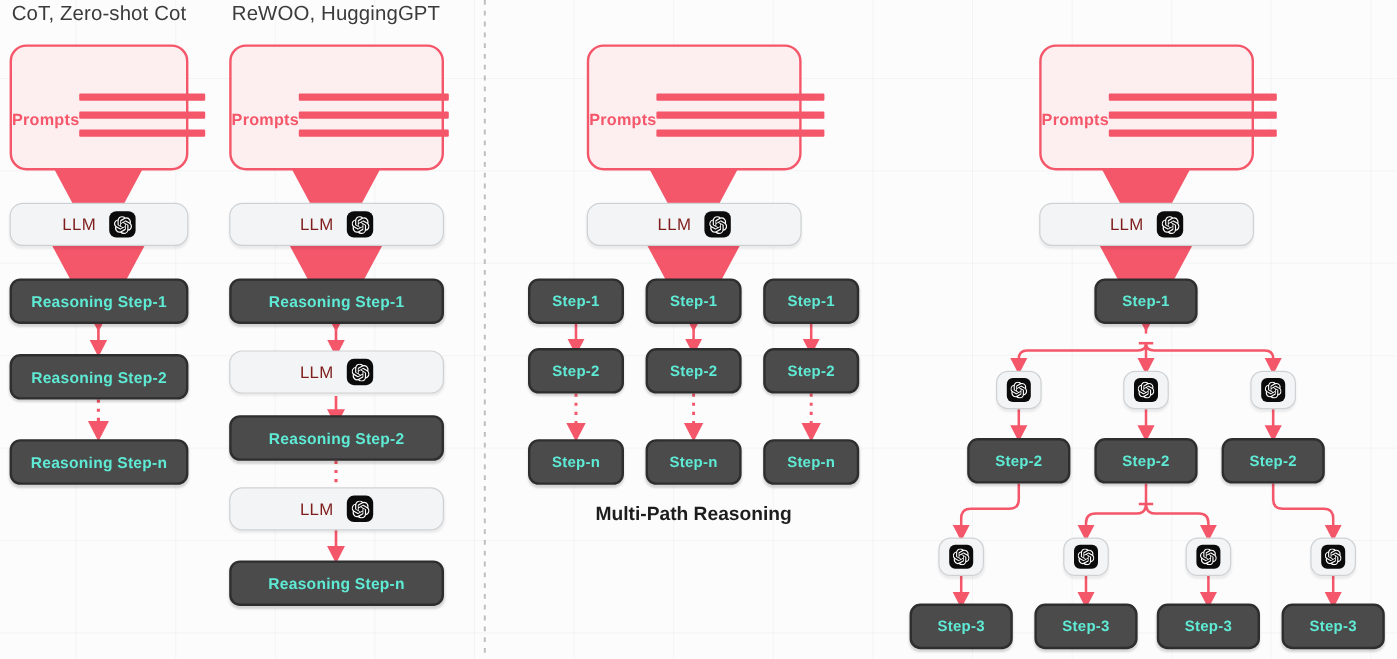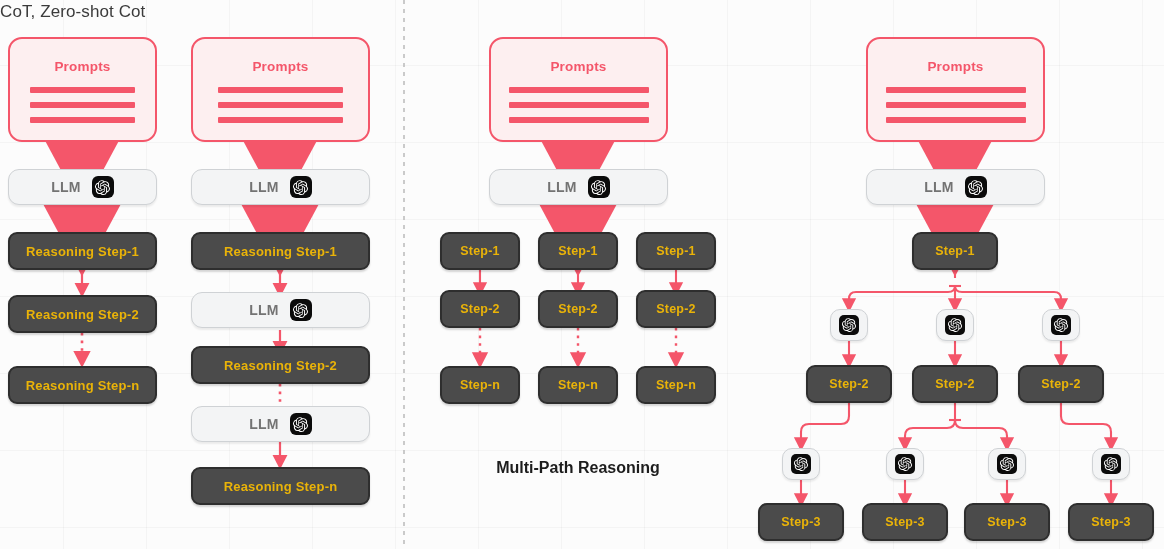--- a/index.html
+++ b/index.html
@@ -21,30 +21,31 @@
   #svglayer{position:absolute;left:0;top:0;width:1164px;height:549px;pointer-events:none;}
 
   
   .panel-title{
     position:absolute;
     font-size:17px;
     color:#3b3b3b;
     font-weight:400;
     letter-spacing:.1px;
     white-space:nowrap;
+    text-align:center;
   }
 
   
   .prompts{
     position:absolute;
     background:#fdeff0;
     border:2.5px solid #f4566a;
     border-radius:14px;
     box-sizing:border-box;
-    display:flex;flex-direction:column;align-items:center;
+    display:flex;flex-direction:row;align-items:center;
   }
   .prompts-label{
     color:#f4566a;
     font-weight:bold;
     font-size:13.5px;
     margin-top:20px;
     letter-spacing:.2px;
   }
   .prompt-lines{width:100%;margin-top:13px;display:flex;flex-direction:column;align-items:center;gap:9px;}
   .prompt-line{height:6px;background:#f4566a;border-radius:1px;}
@@ -53,21 +54,21 @@
   .llm{
     position:absolute;
     background:#f3f4f5;
     border:1.5px solid #cfd2d5;
     border-radius:11px;
     box-sizing:border-box;
     display:flex;align-items:center;justify-content:center;
     gap:11px;
     box-shadow:0 2px 2px rgba(0,0,0,0.07);
   }
-  .llm-text{font-weight:bold;font-size:14px;color:#737373;letter-spacing:.3px;}
+  .llm-text{font-weight:normal;font-size:14px;color:#7f1d1d;letter-spacing:.3px;}
   .oai{
     width:22px;height:22px;border-radius:6px;background:#0b0b0b;
     display:flex;align-items:center;justify-content:center;flex:0 0 auto;
   }
   .oai svg{width:15px;height:15px;display:block;}
 
   
   .llm-mini{
     position:absolute;
     background:#f3f4f5;
@@ -82,21 +83,21 @@
   .llm-mini .oai svg{width:14px;height:14px;}
 
   
   .step{
     position:absolute;
     background:#4b4b4b;
     border:2px solid #2e2e2e;
     border-radius:9px;
     box-sizing:border-box;
     display:flex;align-items:center;justify-content:center;
-    color:#eab308;
+    color:#5eead4;
     font-weight:bold;
     font-size:13px;
     letter-spacing:.2px;
     box-shadow:0 2px 2px rgba(0,0,0,0.16);
     white-space:nowrap;
   }
   .step.sm{font-size:12.5px;}
 
   
   .caption{
@@ -203,20 +204,21 @@
           <path fill="#ffffff" d="M22.28 9.82a5.98 5.98 0 0 0-.52-4.91 6.05 6.05 0 0 0-6.51-2.9A6 6 0 0 0 10.7.32 6.05 6.05 0 0 0 4.93 4.5a5.98 5.98 0 0 0-4 2.9 6.05 6.05 0 0 0 .75 7.09 5.98 5.98 0 0 0 .51 4.91 6.05 6.05 0 0 0 6.52 2.9A5.98 5.98 0 0 0 13.26 24a6.06 6.06 0 0 0 5.77-4.19 5.99 5.99 0 0 0 4-2.9 6.06 6.06 0 0 0-.75-7.09zm-9.02 12.6a4.48 4.48 0 0 1-2.88-1.04l.14-.08 4.78-2.76a.79.79 0 0 0 .39-.68v-6.74l2.02 1.17a.07.07 0 0 1 .04.05v5.58a4.5 4.5 0 0 1-4.49 4.5zM3.6 18.3a4.47 4.47 0 0 1-.54-3.01l.14.09 4.79 2.76a.77.77 0 0 0 .78 0l5.84-3.37v2.33a.08.08 0 0 1-.03.06L9.73 19.95a4.5 4.5 0 0 1-6.14-1.65zM2.34 7.9a4.48 4.48 0 0 1 2.35-1.97V11.6a.77.77 0 0 0 .38.67l5.82 3.36-2.02 1.17a.08.08 0 0 1-.07 0L4 13.99a4.5 4.5 0 0 1-1.65-6.14zm16.6 3.86-5.84-3.4 2.02-1.16a.08.08 0 0 1 .07 0l4.83 2.79a4.49 4.49 0 0 1-.68 8.1v-5.66a.8.8 0 0 0-.4-.67zm2.01-3.02-.14-.09-4.78-2.79a.78.78 0 0 0-.79 0L9.4 9.23V6.9a.07.07 0 0 1 .03-.06l4.83-2.79a4.5 4.5 0 0 1 6.68 4.66zM8.3 12.87l-2.02-1.17a.08.08 0 0 1-.04-.06V6.07a4.5 4.5 0 0 1 7.37-3.45l-.14.08L8.69 5.46a.79.79 0 0 0-.39.68zm1.1-2.37 2.6-1.5 2.6 1.5v3l-2.6 1.5-2.6-1.5z"></path>
         </svg>
     </span>
   </div>
 
   <div class="step" style="left:8px;top:232px;width:149px;height:38px;">Reasoning Step-1</div>
   <div class="step" style="left:8px;top:295px;width:149px;height:38px;">Reasoning Step-2</div>
   <div class="step" style="left:8px;top:366px;width:149px;height:38px;">Reasoning Step-n</div>
 
 
+  <div class="panel-title" style="left:190px;top:2px;width:180px;">ReWOO, HuggingGPT</div>
 
   <div class="prompts" style="left:191px;top:37px;width:179px;height:105px;">
     <div class="prompts-label">Prompts</div>
     <div class="prompt-lines">
       <div class="prompt-line" style="width:125px;"></div>
       <div class="prompt-line" style="width:125px;"></div>
       <div class="prompt-line" style="width:125px;"></div>
     </div>
   </div>
 
@@ -277,21 +279,21 @@
   <div class="step sm" style="left:636px;top:232px;width:80px;height:38px;">Step-1</div>
 
   <div class="step sm" style="left:440px;top:290px;width:80px;height:38px;">Step-2</div>
   <div class="step sm" style="left:538px;top:290px;width:80px;height:38px;">Step-2</div>
   <div class="step sm" style="left:636px;top:290px;width:80px;height:38px;">Step-2</div>
 
   <div class="step sm" style="left:440px;top:366px;width:80px;height:38px;">Step-n</div>
   <div class="step sm" style="left:538px;top:366px;width:80px;height:38px;">Step-n</div>
   <div class="step sm" style="left:636px;top:366px;width:80px;height:38px;">Step-n</div>
 
-  <div class="caption" style="left:458px;top:418px;width:240px;margin-top:39px;">Multi-Path Reasoning</div>
+  <div class="caption" style="left:458px;top:418px;width:240px;">Multi-Path Reasoning</div>
 
 
   <div class="prompts" style="left:866px;top:37px;width:179px;height:105px;">
     <div class="prompts-label">Prompts</div>
     <div class="prompt-lines">
       <div class="prompt-line" style="width:140px;"></div>
       <div class="prompt-line" style="width:140px;"></div>
       <div class="prompt-line" style="width:140px;"></div>
     </div>
   </div>

